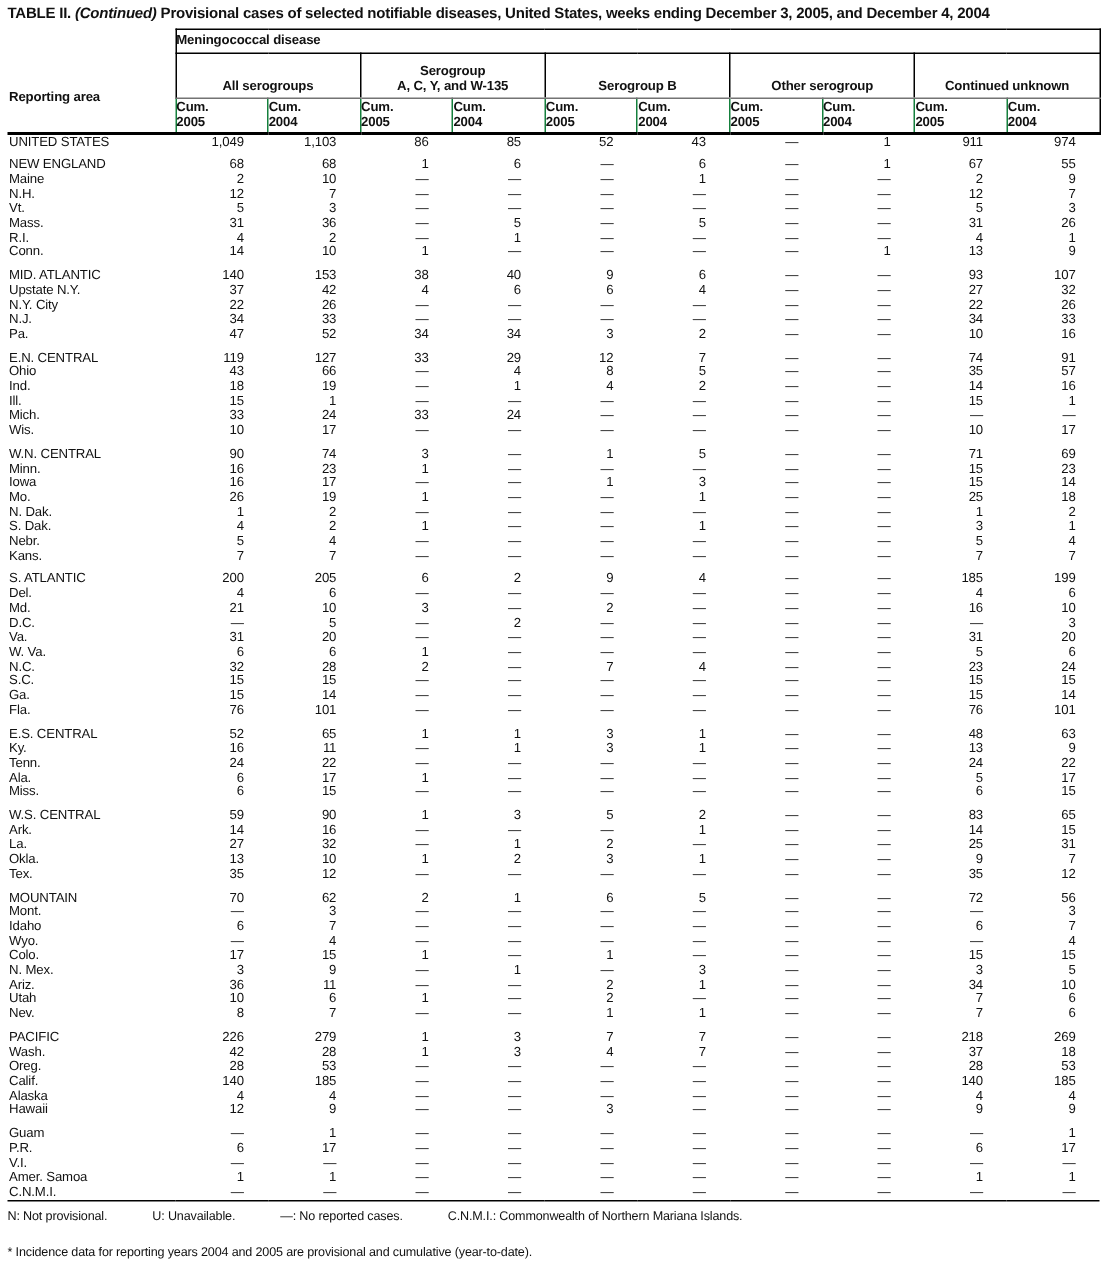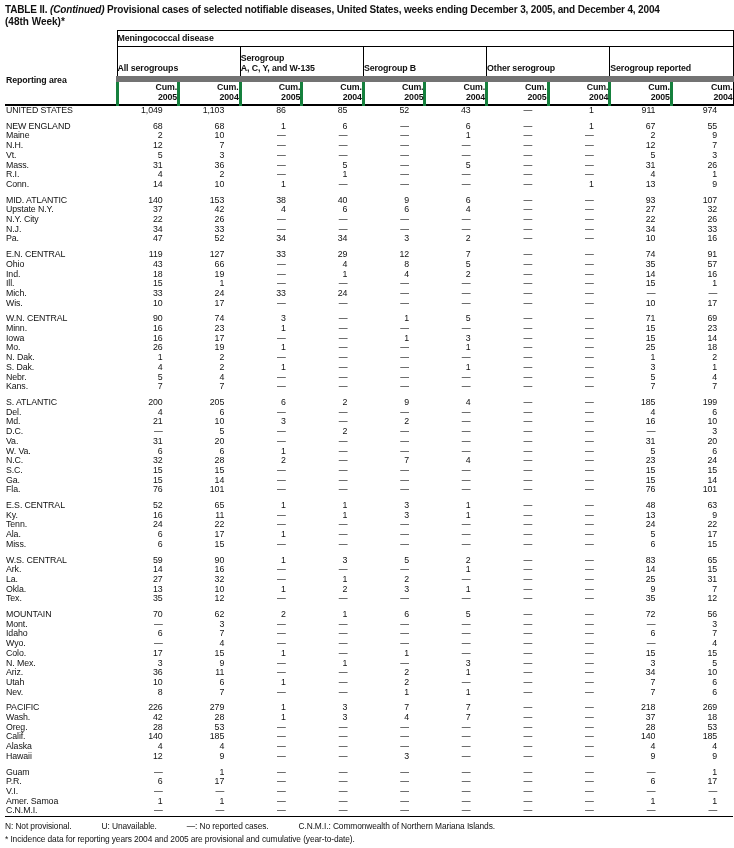--- a/index.html
+++ b/index.html
@@ -7,43 +7,42 @@
   body{width:734px;height:848px;overflow:hidden;}
   .page{padding:4px 2px 0 5px;}
   .title{font-weight:bold;font-size:10px;line-height:11.5px;letter-spacing:-0.15px;white-space:nowrap;}
   .title .cont{font-style:italic;}
   .title-line2{font-weight:bold;font-size:10px;line-height:11.5px;}
   table{border-collapse:collapse;table-layout:fixed;width:728px;margin-top:3px;}
   col.c-area{width:112px;} col.c-num{width:61.6px;}
   th,td{padding:0;font-weight:normal;}
   thead th{font-weight:bold;font-size:8.8px;line-height:9.8px;letter-spacing:-0.1px;}
   .th-disease{border:1px solid #000;text-align:left;height:15px;vertical-align:middle;}
-  .th-group{border-left:1px solid #000;border-bottom:6px solid #737373;text-align:left;
+  .th-group{border-left:1px solid #000;border-bottom:1px solid #737373;text-align:center;
     vertical-align:bottom;height:27px;padding-bottom:2px;}
   .th-group.last{border-right:1px solid #000;}
-  .th-cum{border-left:3px solid #15803d;text-align:right;vertical-align:middle;height:22px;}
+  .th-cum{border-left:1px solid #15803d;text-align:left;vertical-align:middle;height:22px;}
   .th-cum.last{border-right:1px solid #000;}
   .th-area{vertical-align:bottom;text-align:left;padding-left:1px;padding-bottom:18px;}
   thead tr.sub th, thead th.th-area{border-bottom:2px solid #000;}
   tbody td{font-size:8.8px;line-height:9.7px;height:9.7px;letter-spacing:-0.1px;}
   td.area{text-align:left;padding-left:1px;white-space:nowrap;}
   td.num{text-align:right;padding-right:16px;}
   tr.gap td{height:6px;}
   tr.lastrow td{border-bottom:1.5px solid #000;}
   .footnotes{font-size:8.4px;letter-spacing:-0.1px;margin-top:4px;line-height:10.5px;}
   .legend span{margin-right:30px;}
-  .note{margin-top:2px;}
+  .note{margin-top:14px;}
 </style>
 </head>
 <body>
 
 <div class="page">
 
   <div class="title"><span>TABLE II. </span><span class="cont">(Continued)</span><span> Provisional cases of selected notifiable diseases, United States, weeks ending December 3, 2005, and December 4, 2004</span></div>
-  <div class="title-line2">(48th Week)*</div>
 
   <table>
     <colgroup>
       <col class="c-area">
         <col class="c-num">
         <col class="c-num">
         <col class="c-num">
         <col class="c-num">
       <col class="c-num">
         <col class="c-num">
@@ -61,21 +60,21 @@
         <th class="th-group" colspan="2">
           <span>All serogroups</span></th>
         <th class="th-group" colspan="2">
           <span>Serogroup</span><br>
           <span>A, C, Y, and W-135</span></th>
         <th class="th-group" colspan="2">
           <span>Serogroup B</span></th>
         <th class="th-group" colspan="2">
           <span>Other serogroup</span></th>
         <th class="th-group last" colspan="2">
-          <span>Serogroup reported</span></th>
+          <span>Continued unknown</span></th>
       </tr>
       <tr class="sub">
         <th class="th-cum"><span>Cum.</span><br><span>2005</span></th>
         <th class="th-cum"><span>Cum.</span><br><span>2004</span></th>
         <th class="th-cum"><span>Cum.</span><br><span>2005</span></th>
         <th class="th-cum"><span>Cum.</span><br><span>2004</span></th>
         <th class="th-cum"><span>Cum.</span><br><span>2005</span></th>
         <th class="th-cum"><span>Cum.</span><br><span>2004</span></th>
         <th class="th-cum"><span>Cum.</span><br><span>2005</span></th>
         <th class="th-cum"><span>Cum.</span><br><span>2004</span></th>

